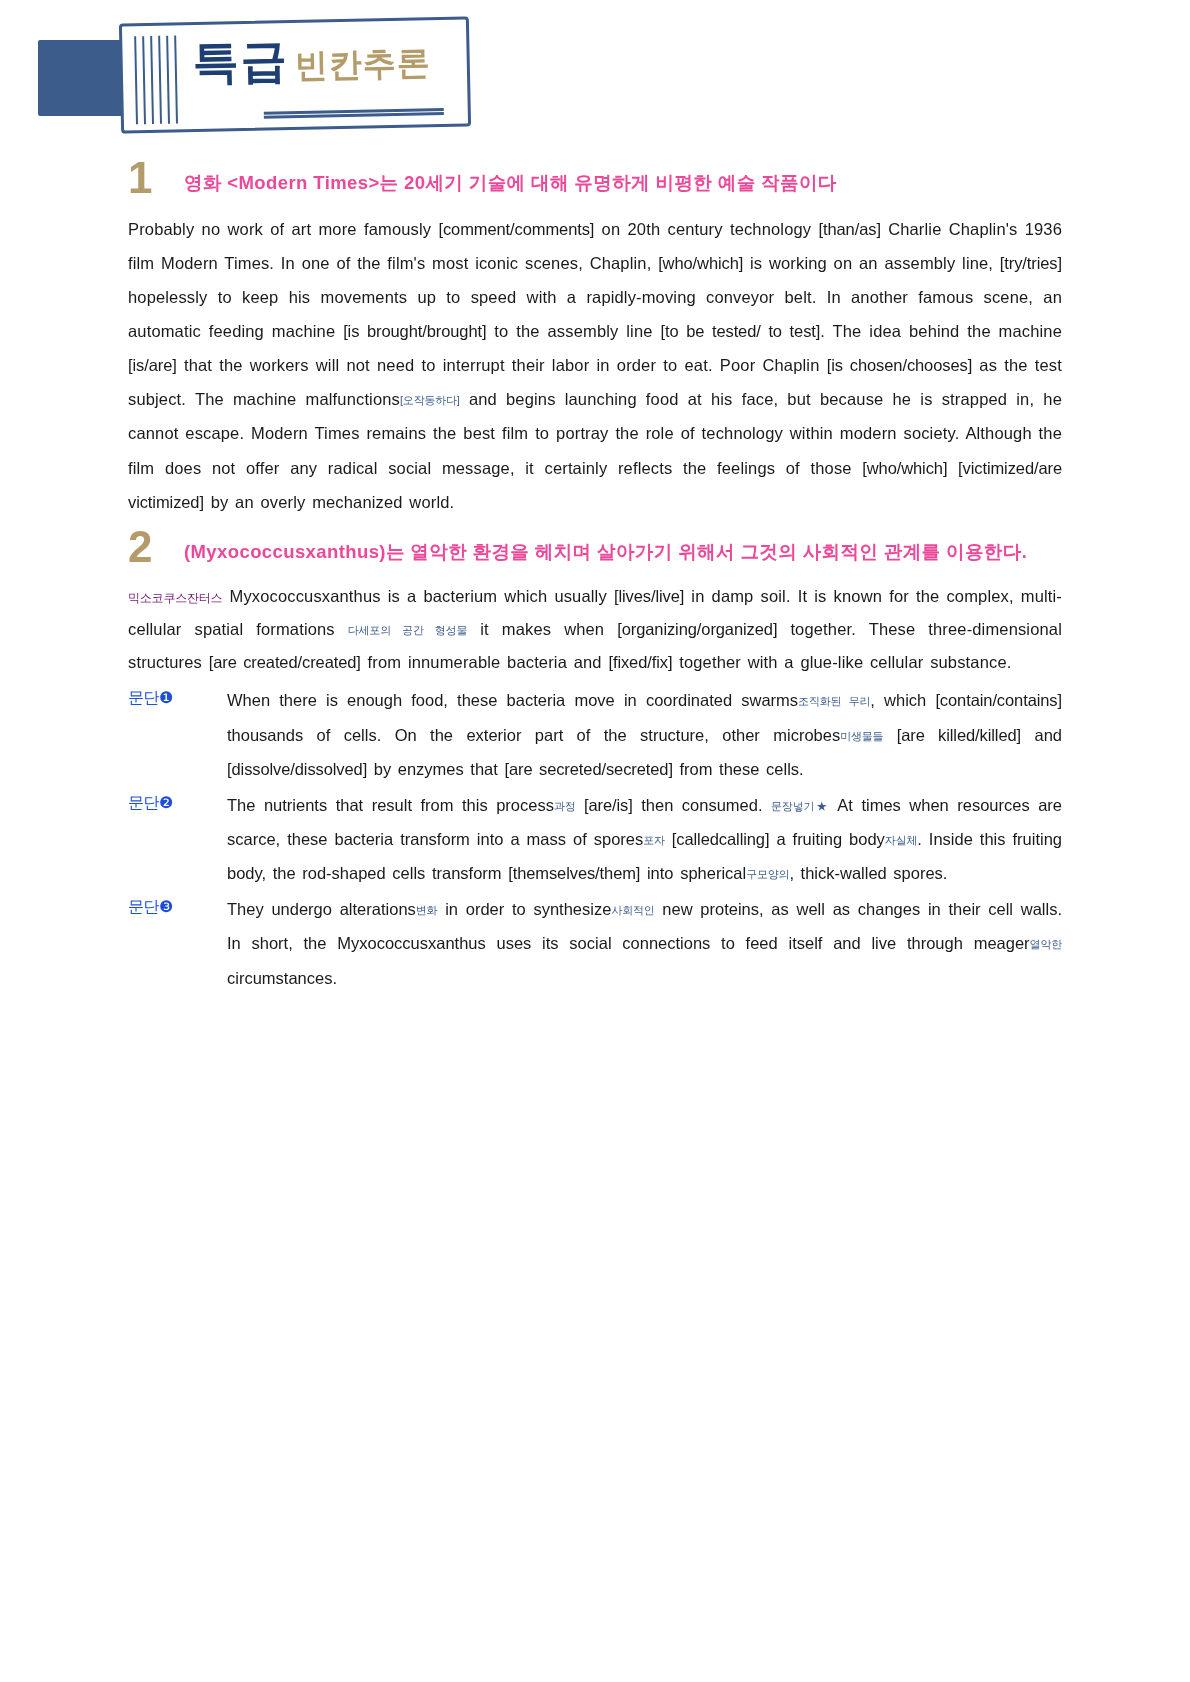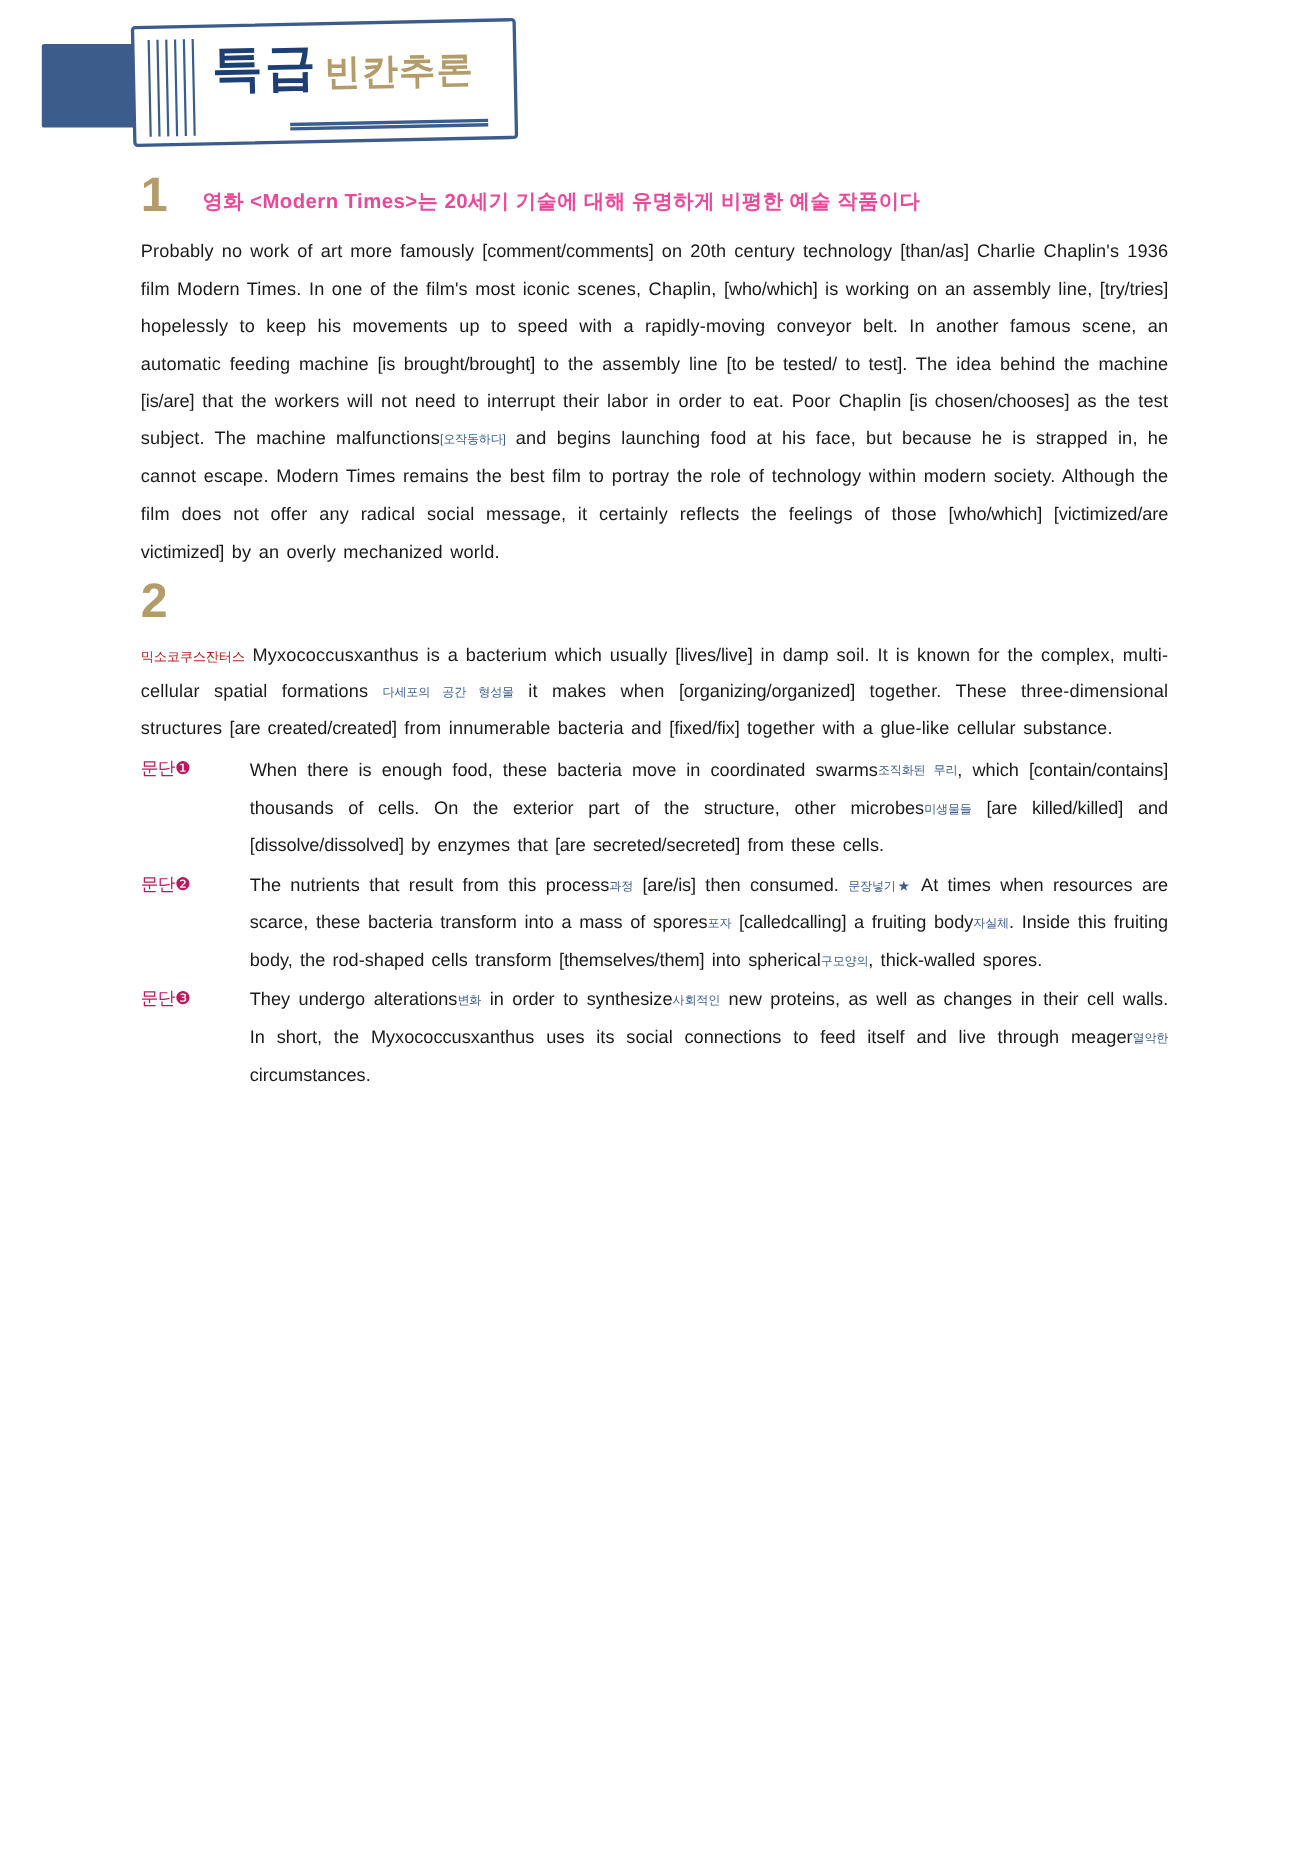--- a/index.html
+++ b/index.html
@@ -143,36 +143,37 @@
     letter-spacing: -0.1px;
   }
   .gloss {
     font-size: 11px;
     color: #3c5c8c;
     letter-spacing: -0.2px;
     vertical-align: 1px;
   }
   .gloss-lead {
     font-size: 12px;
-    color: #b91c1c;
+    color: #701a75;
     letter-spacing: -0.2px;
   }
 
   .para-item {
     display: flex;
     align-items: flex-start;
     margin-bottom: 2px;
   }
   .para-tag {
     flex: 0 0 68px;
     font-size: 16px;
-    color: #be185d;
+    color: #1d4ed8;
     line-height: 2.07;
     letter-spacing: -0.5px;
     white-space: nowrap;
+    font-family: Liberation Mono, monospace;
   }
   .para-body {
     flex: 1 1 auto;
     font-size: 16.5px;
     line-height: 2.07;
     text-align: justify;
     text-justify: inter-word;
     word-spacing: 2px;
     margin-left: 31px;
   }
@@ -200,20 +201,21 @@
 <div class="content">
 
   <div class="qhead">
     <div class="qnum">1</div>
     <div class="qtitle">영화 &lt;Modern Times&gt;는 20세기 기술에 대해 유명하게 비평한 예술 작품이다</div>
   </div>
   <p class="body-text">Probably no work of art more famously <b class="choice">[comment/comments]</b> on 20th century technology <b class="choice">[than/as]</b> Charlie Chaplin's 1936 film Modern Times. In one of the film's most iconic scenes, Chaplin, <b class="choice">[who/which]</b> is working on an assembly line, <b class="choice">[try/tries]</b> hopelessly to keep his movements up to speed with a rapidly-moving conveyor belt. In another famous scene, an automatic feeding machine <b class="choice">[is brought/brought]</b> to the assembly line <b class="choice">[to be tested/ to test]</b>. The idea behind the machine <b class="choice">[is/are]</b> that the workers will not need to interrupt their labor in order to eat. Poor Chaplin <b class="choice">[is chosen/chooses]</b> as the test subject. The machine malfunctions<span class="gloss">[오작동하다]</span> and begins launching food at his face, but because he is strapped in, he cannot escape. Modern Times remains the best film to portray the role of technology within modern society. Although the film does not offer any radical social message, it certainly reflects the feelings of those <b class="choice">[who/which]</b> <b class="choice">[victimized/are victimized]</b> by an overly mechanized world.</p>
 
   <div class="qhead">
     <div class="qnum">2</div>
+    <div class="qtitle">(Myxococcusxanthus)는 열악한 환경을 헤치며 살아가기 위해서 그것의 사회적인 관계를 이용한다.</div>
   </div>
   <p class="body-text tight"><span class="gloss-lead">믹소코쿠스잔터스</span> Myxococcusxanthus is a bacterium which usually <b class="choice">[lives/live]</b> in damp soil. It is known for the complex, multi-cellular spatial formations <span class="gloss">다세포의 공간 형성물</span> it makes when <b class="choice">[organizing/organized]</b> together. These three-dimensional structures <b class="choice">[are created/created]</b> from innumerable bacteria and <b class="choice">[fixed/fix]</b> together with a glue-like cellular substance.</p>
 
   <div class="para-item">
     <div class="para-tag">문단❶</div>
     <div class="para-body">When there is enough food, these bacteria move in coordinated swarms<span class="gloss">조직화된 무리</span>, which <b class="choice">[contain/contains]</b> thousands of cells. On the exterior part of the structure, other microbes<span class="gloss">미생물들</span> <b class="choice">[are killed/killed]</b> and <b class="choice">[dissolve/dissolved]</b> by enzymes that <b class="choice">[are secreted/secreted]</b> from these cells.</div>
   </div>
   <div class="para-item">
     <div class="para-tag">문단❷</div>
     <div class="para-body">The nutrients that result from this process<span class="gloss">과정</span> <b class="choice">[are/is]</b> then consumed. <span class="gloss">문장넣기★</span> At times when resources are scarce, these bacteria transform into a mass of spores<span class="gloss">포자</span> <b class="choice">[calledcalling]</b> a fruiting body<span class="gloss">자실체</span>. Inside this fruiting body, the rod-shaped cells transform <b class="choice">[themselves/them]</b> into spherical<span class="gloss">구모양의</span>, thick-walled spores.</div>

